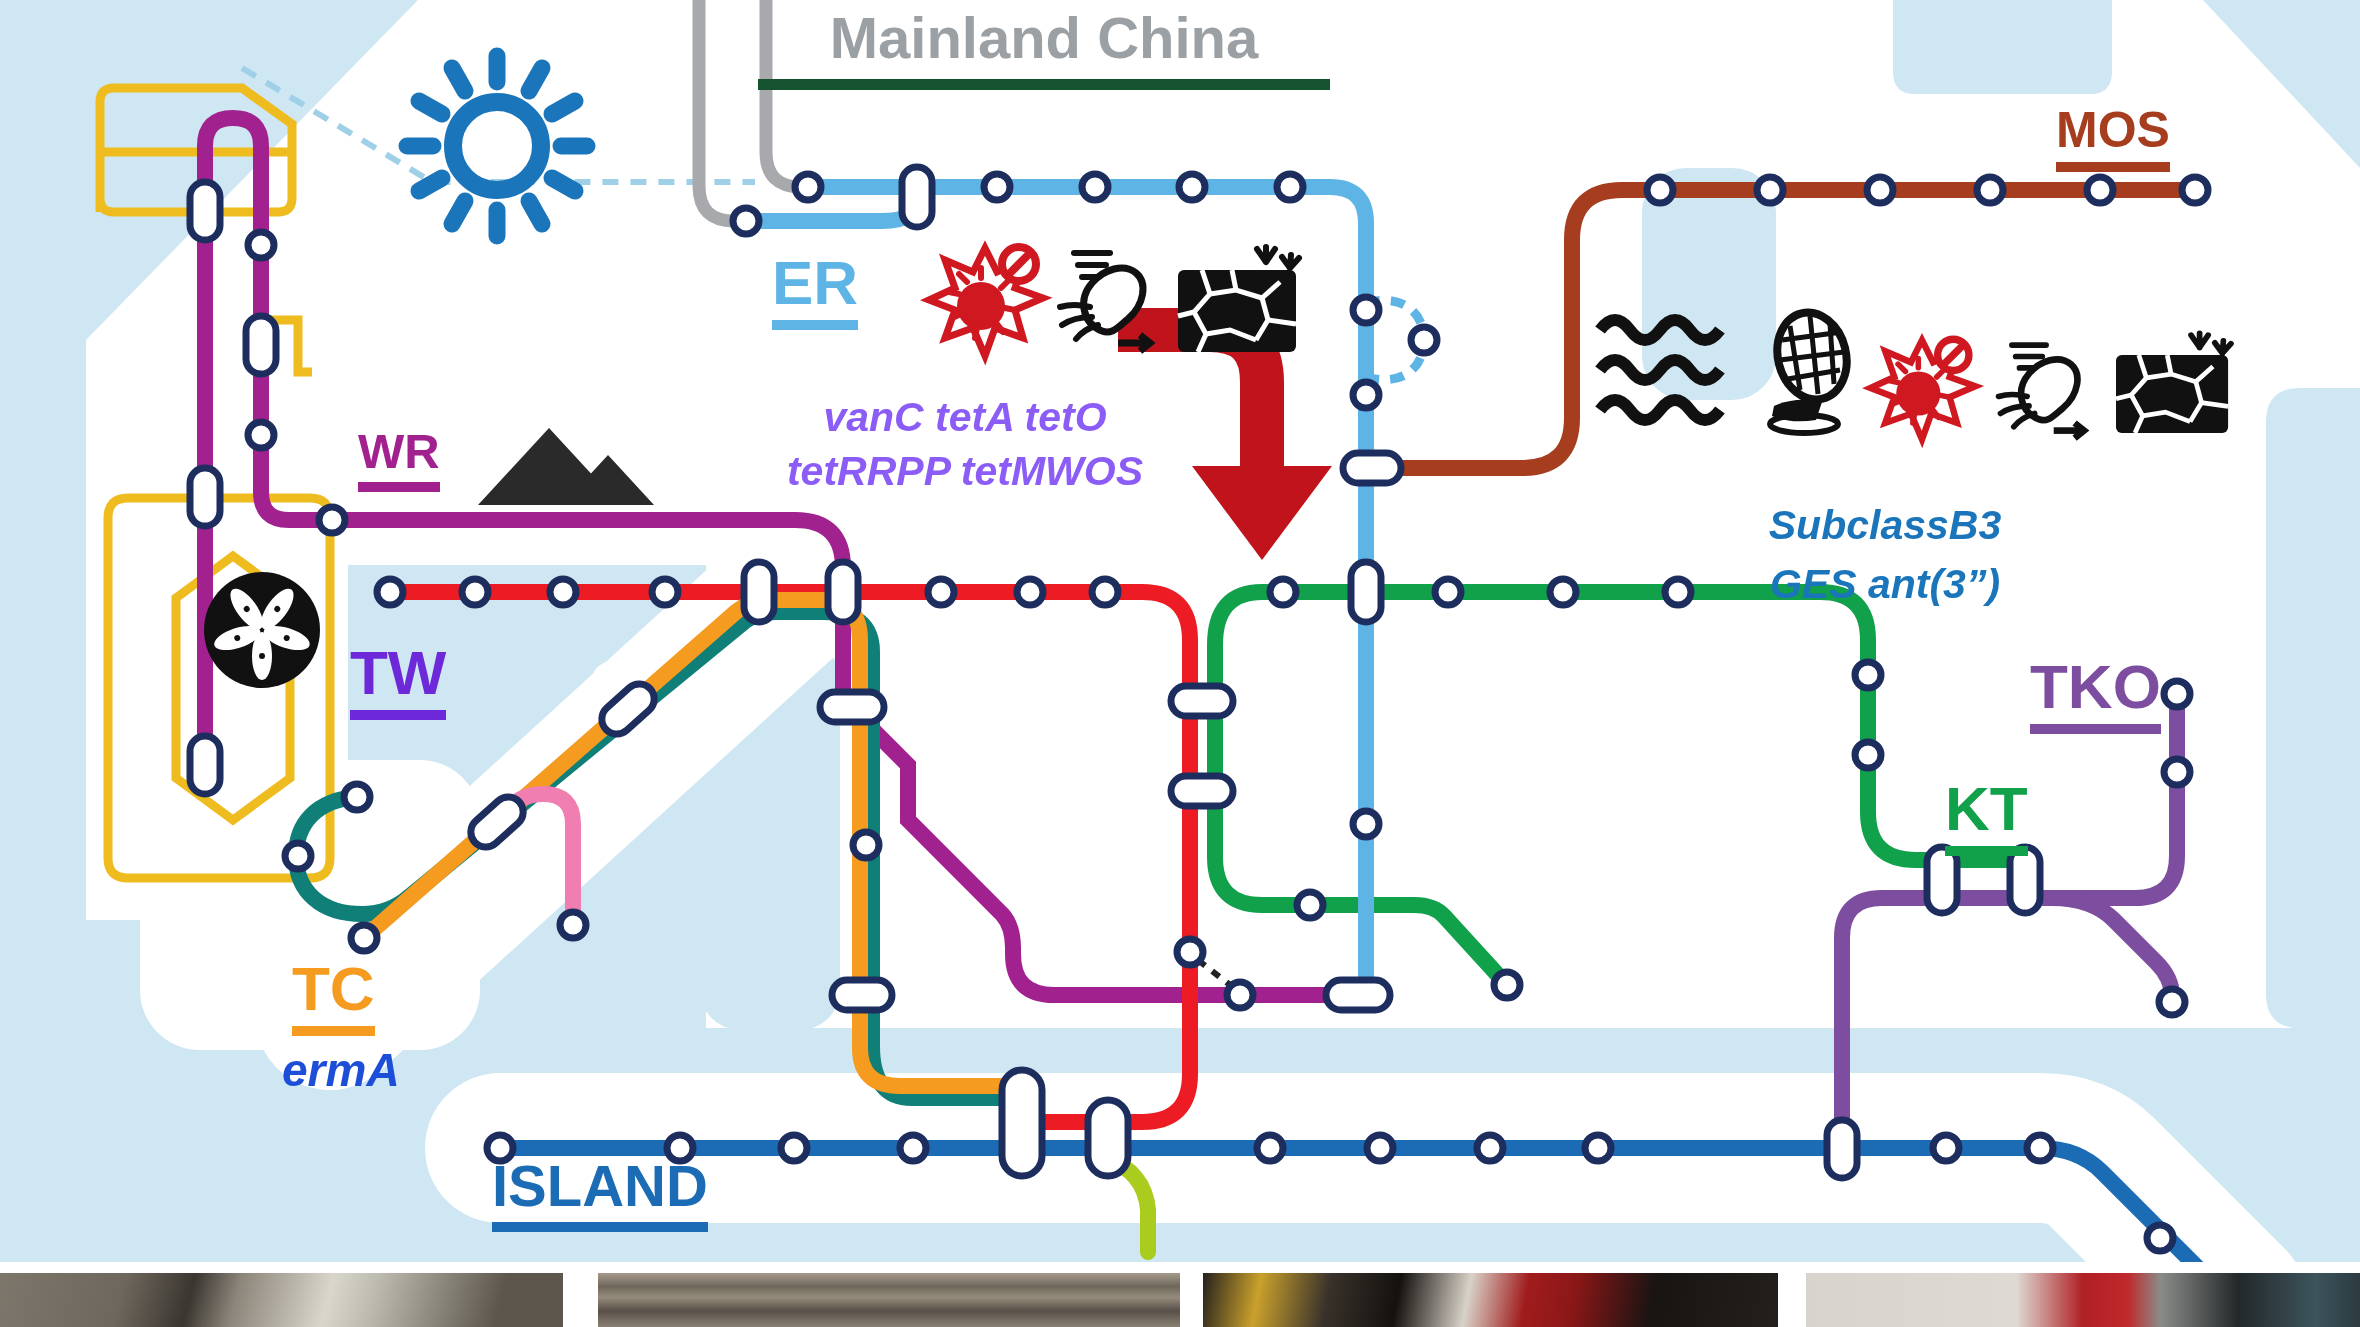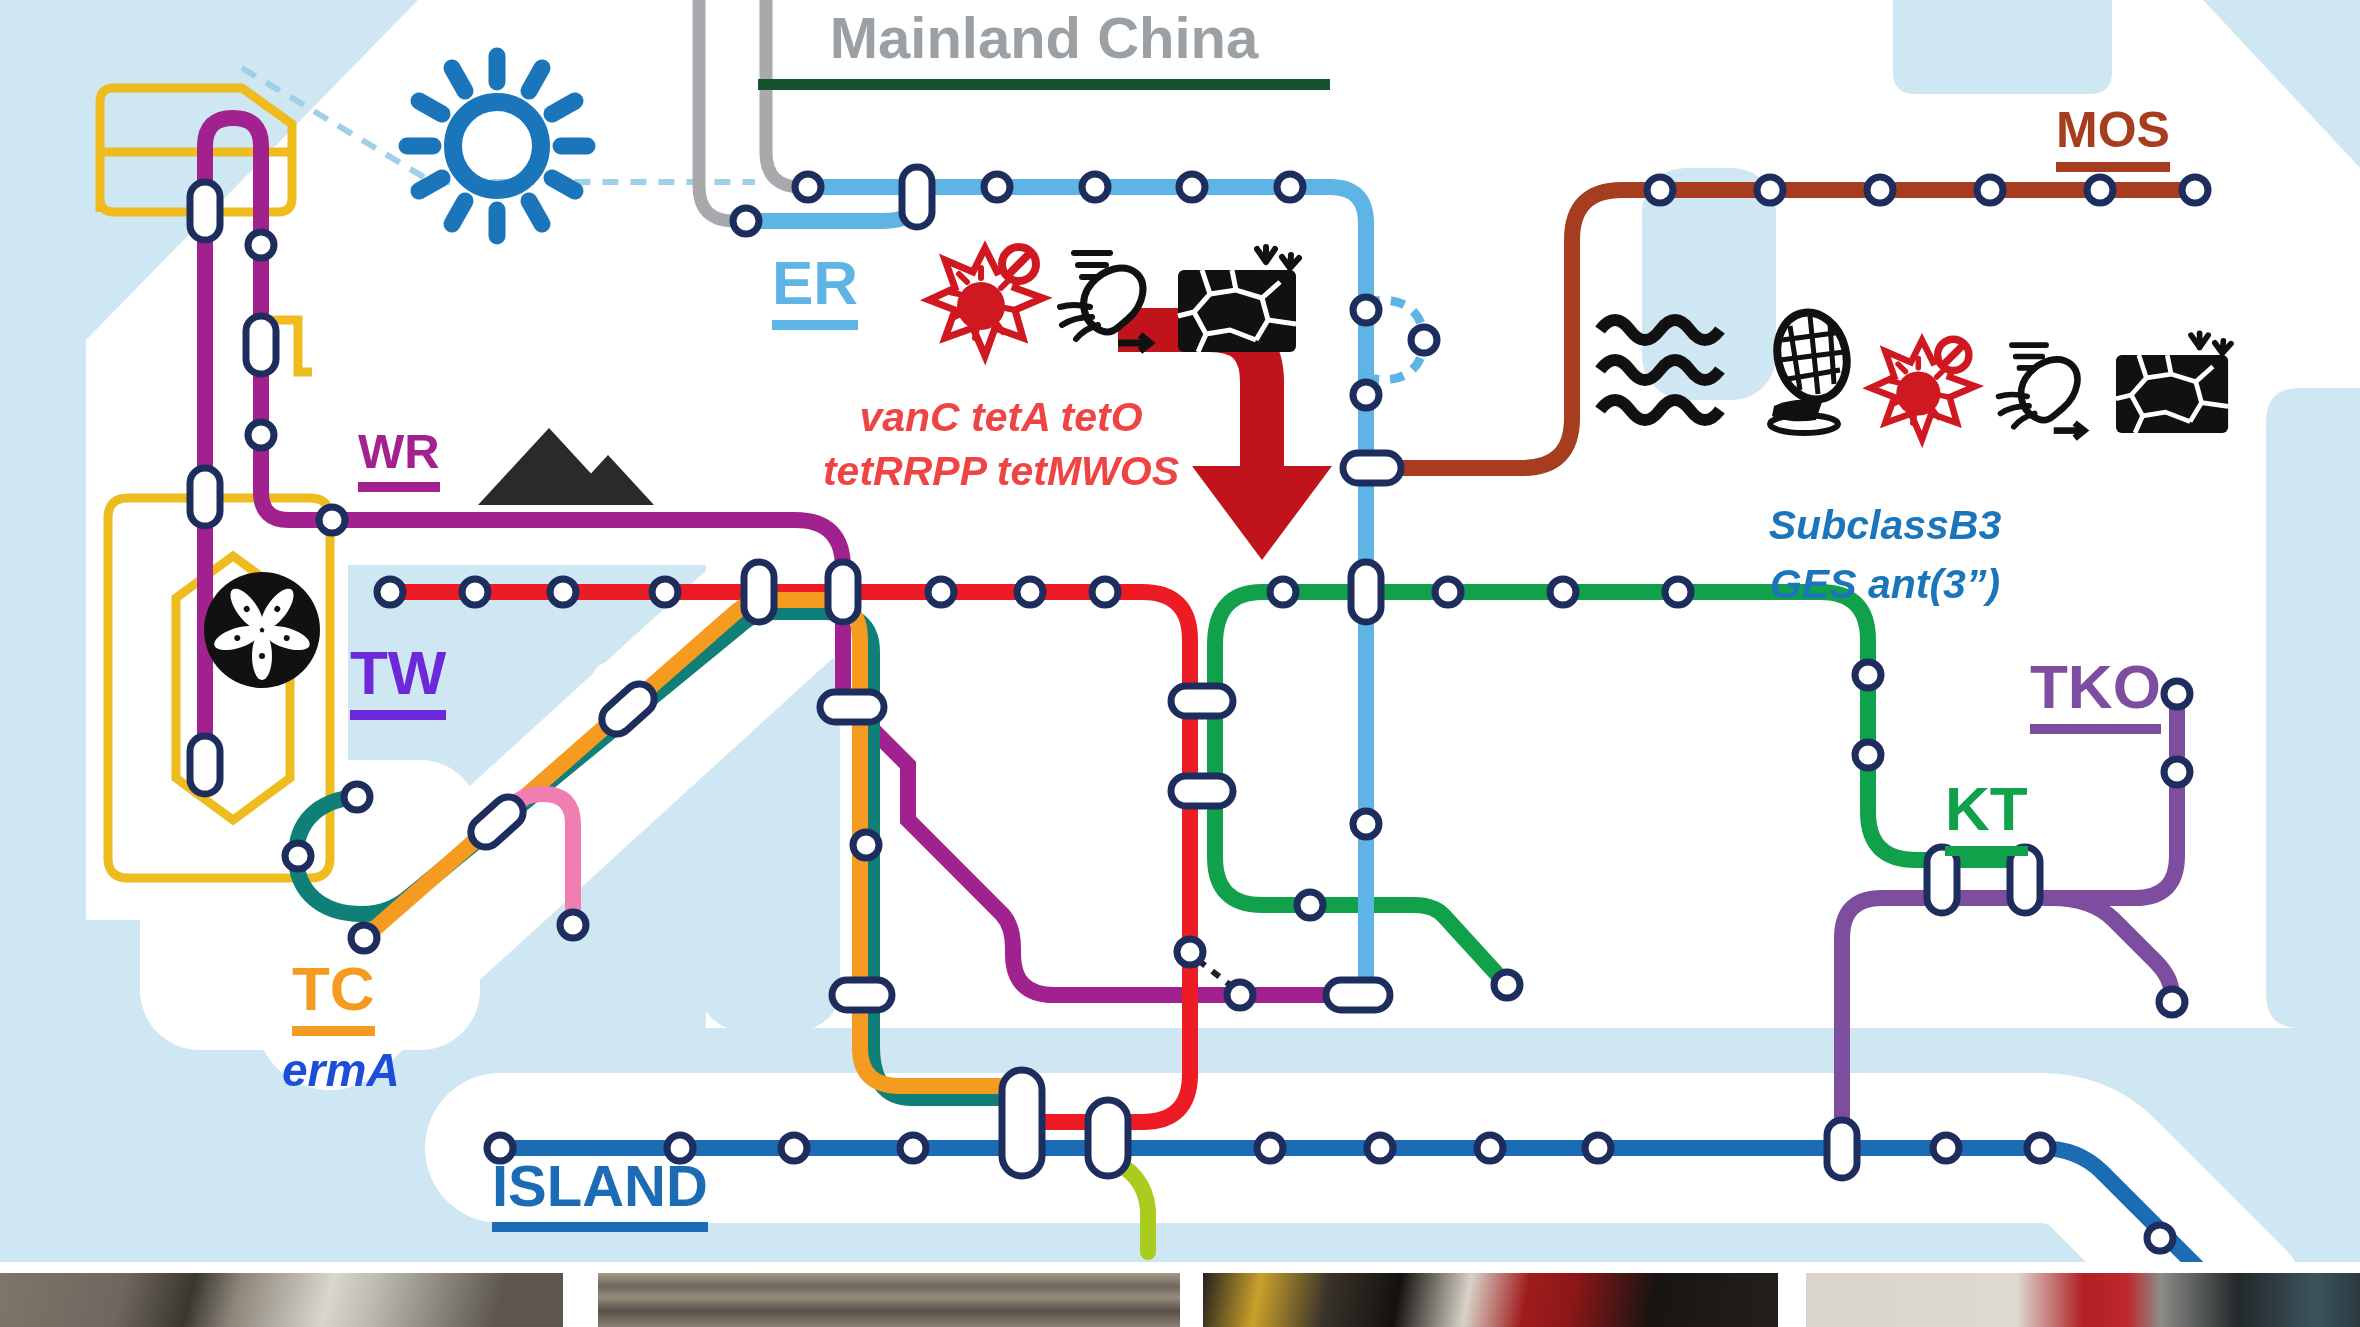--- a/index.html
+++ b/index.html
@@ -15,21 +15,21 @@
   .lbl-er{left:772px;top:250px;font-size:62px;color:#5fb4e6;}
   .lbl-mos{left:2056px;top:104px;font-size:50px;color:#a63d1e;}
   .lbl-wr{left:358px;top:426px;font-size:49px;color:#a1218e;}
   .lbl-tw{left:350px;top:640px;font-size:62px;color:#6d28d9;}
   .lbl-kt{left:1945px;top:776px;font-size:62px;color:#12a14b;}
   .lbl-tko{left:2030px;top:654px;font-size:62px;color:#7d4d9f;}
   .lbl-tc{left:292px;top:956px;font-size:62px;color:#f49b20;}
   .lbl-erma{left:282px;top:1046px;font-size:46px;color:#1d4ed8;font-style:italic;text-align:right;}
   .lbl-island{left:492px;top:1156px;font-size:58px;color:#1b6cb5;}
   .genes{position:absolute;font-weight:bold;font-style:italic;text-align:center;}
-  .genes-er{left:776px;top:390px;width:450px;font-size:41px;color:#ef4444;line-height:54px;}
+  .genes-er{left:740px;top:390px;width:450px;font-size:41px;color:#8b5cf6;line-height:54px;}
   .genes-mos{left:1710px;top:496px;width:350px;font-size:41px;line-height:59px;}
   .gene-red{color:#e63329;display:block;}
   .gene-blue{color:#1b75bb;display:block;}
   .photo{position:absolute;top:1273px;height:54px;}
   .photo1{left:0;width:563px;background:linear-gradient(105deg,#7d766b 0%,#6e675d 22%,#3a3630 34%,#8c857a 42%,#d9d6cc 58%,#bcb9af 66%,#5c564c 88%);}
   .photo2{left:598px;width:582px;background:linear-gradient(180deg,#a59a8a 0%,#6f675c 25%,#968c7d 45%,#585049 70%,#8a8174 100%);}
   .photo3{left:1203px;width:575px;background:linear-gradient(100deg,#25211d 0%,#caa12c 10%,#39322b 22%,#14110e 34%,#d8d2c8 46%,#a01c1c 56%,#8c1717 64%,#171412 78%,#23201c 100%);}
   .photo4{left:1806px;width:554px;background:linear-gradient(90deg,#d8d4cd 0%,#ded9d2 38%,#b02024 50%,#c0282c 58%,#8a8c88 64%,#23282a 78%,#3c545c 92%,#2c3a40 100%);}
 </style>
 </head>

